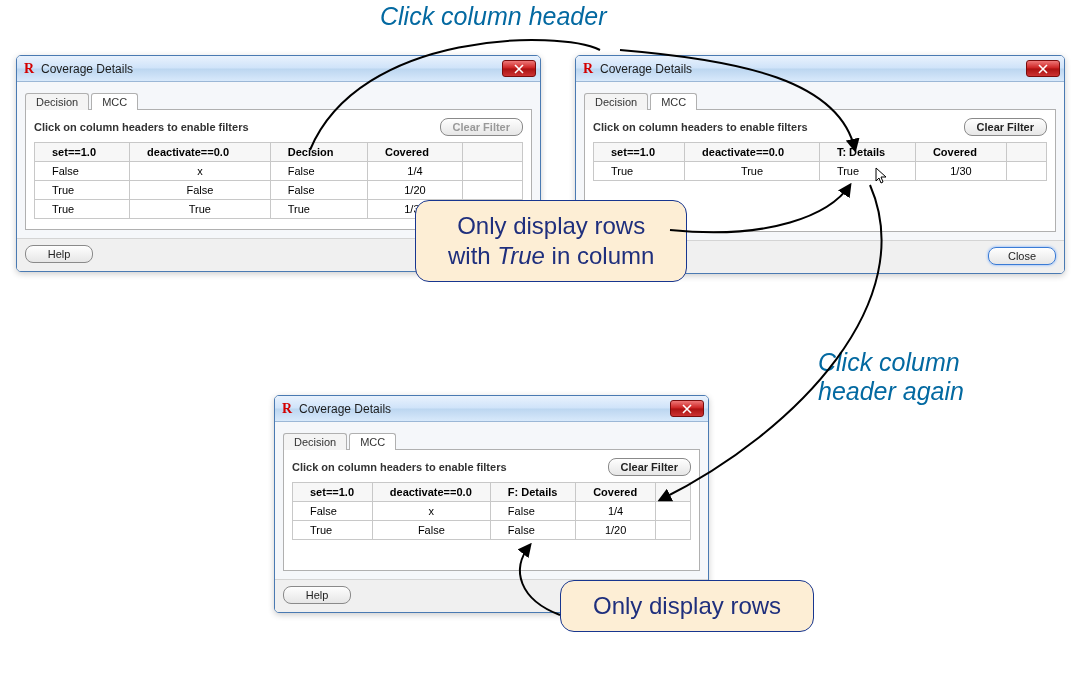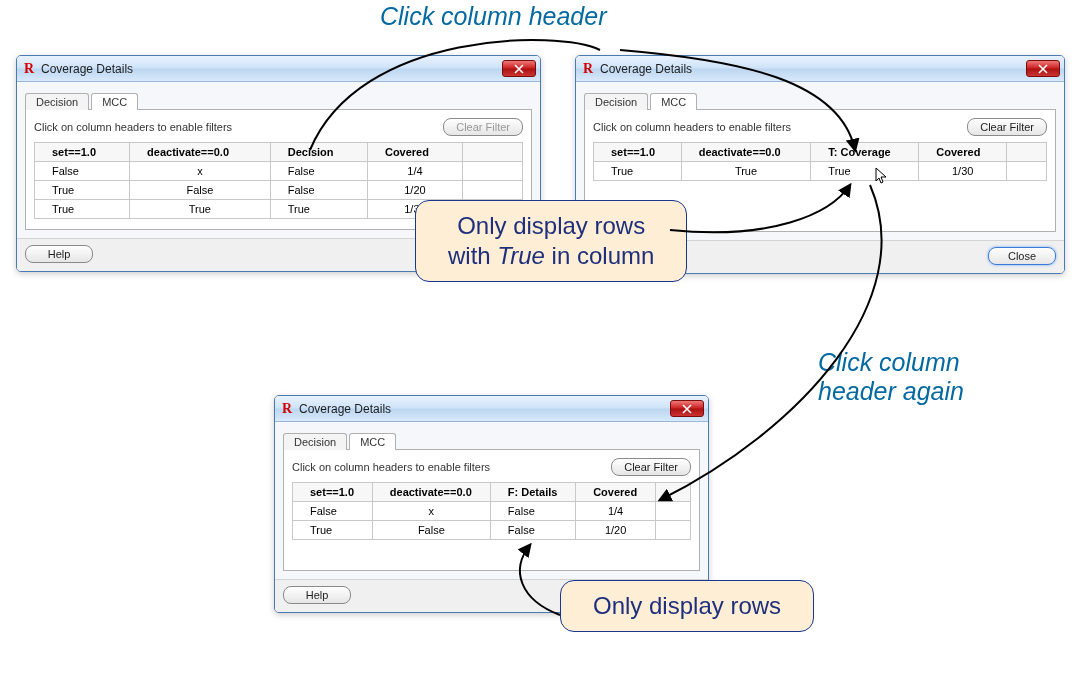--- a/index.html
+++ b/index.html
@@ -59,21 +59,21 @@
     background:#f4f4f4;color:#333;margin-right:2px;cursor:pointer;
     position:relative;top:1px;
   }
   .tab.active{background:#fff;}
   .content {
     background:#fff;border:1px solid #b0b0b0;border-top:none;
     padding:8px 8px 10px 8px;
   }
   .hintrow {
     display:flex;align-items:center;justify-content:space-between;
-    font-size:11px;color:#333;margin-bottom:6px;
+    font-size:11px;color:#333;margin-bottom:6px;font-weight:bold;
   }
   .btn {
     font-size:11px;padding:2px 12px;border:1px solid #8a8a8a;
     border-radius:8px;background:linear-gradient(#fefefe,#e6e6e6);
     color:#222;cursor:pointer;min-width:68px;text-align:center;
   }
   .btn.disabled{color:#999;}
   .btn.primary{border-color:#3a7bd5;box-shadow:0 0 3px #6fa8ff;}
   table.grid {
     border-collapse:collapse;width:100%;font-size:11px;
@@ -196,21 +196,21 @@
     <div class="content">
       <div class="hintrow">
         <span>Click on column headers to enable filters</span>
         <span class="btn">Clear Filter</span>
       </div>
       <table class="grid">
         <thead>
             <tr>
           <th>set==1.0</th>
           <th>deactivate==0.0</th>
-          <th>T: Coverage</th>
+          <th>T: Details</th>
           <th>Covered</th>
           <th style="width:40px;border-left:none;"></th>
         </tr>
           </thead>
         <tbody>
           <tr>
             <td>True</td>
             <td style="text-align:center">True</td>
             <td>True</td>
             <td style="text-align:center">1/30</td>

